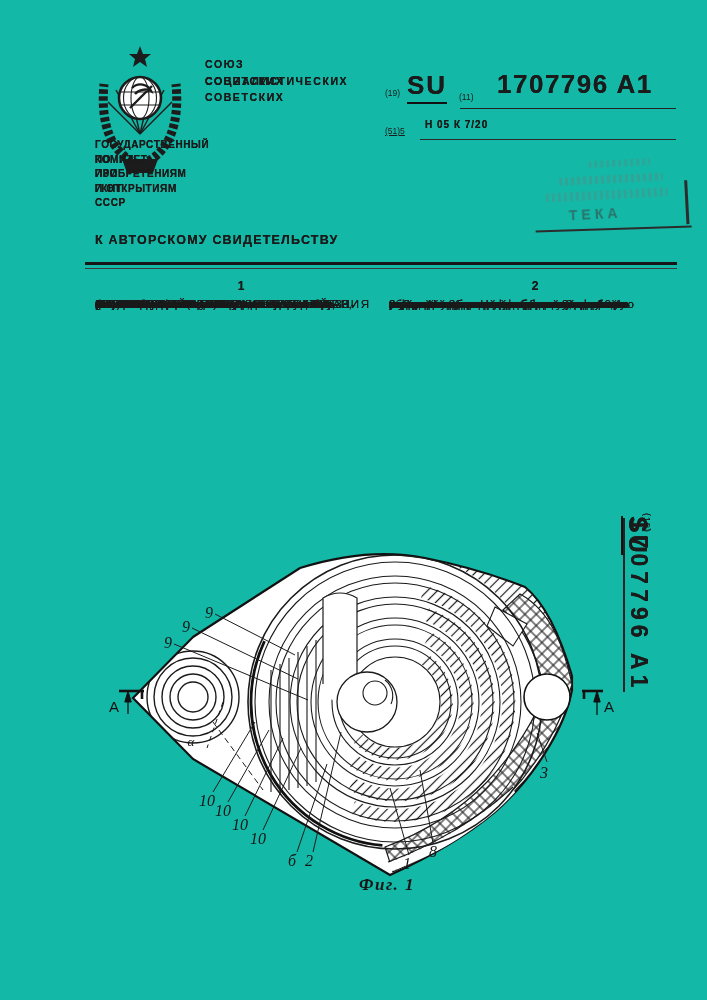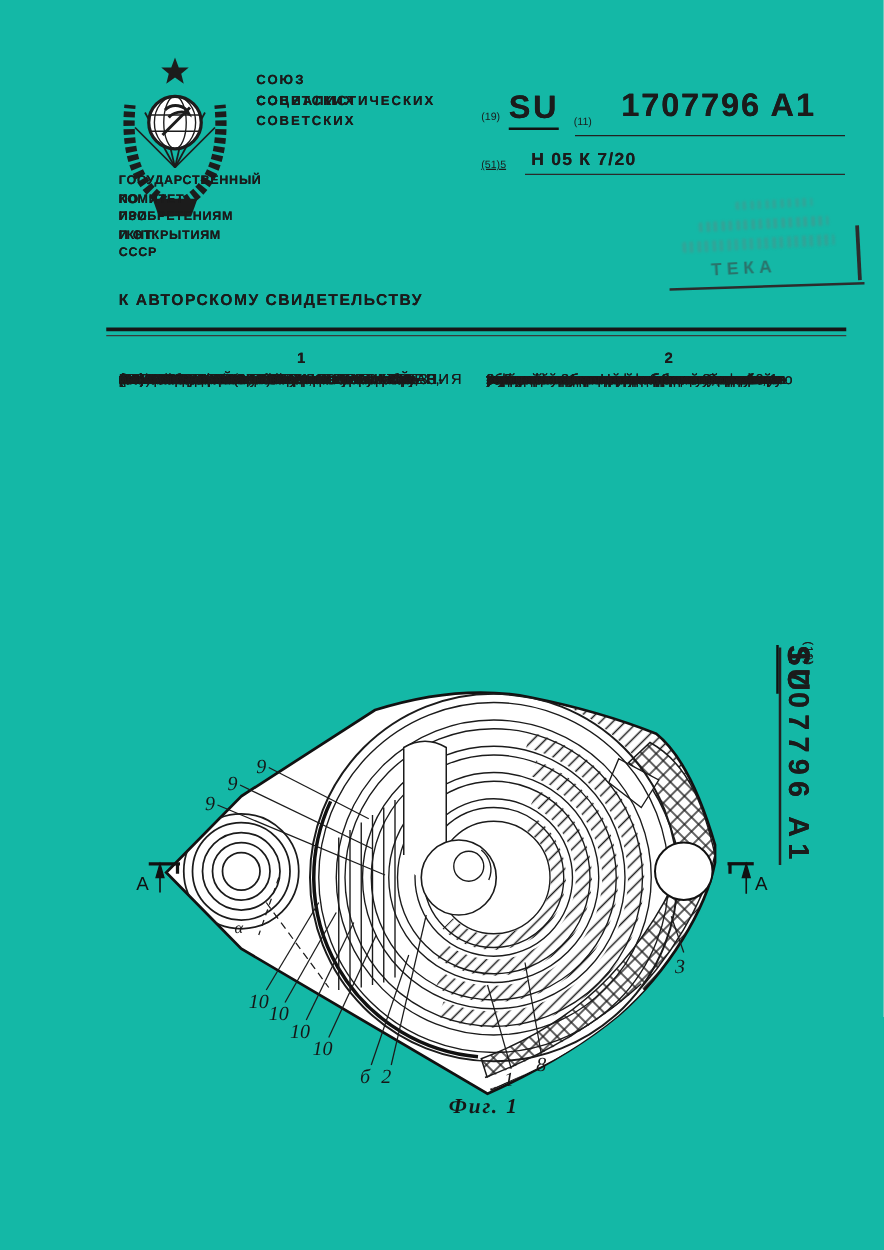--- a/index.html
+++ b/index.html
@@ -10,21 +10,21 @@
 
   
   .country{left:205px;top:56px;font-size:10.5px;line-height:16.5px;letter-spacing:1.6px;font-weight:700;white-space:pre-line;}
   .committee{left:95px;top:138px;font-size:10px;line-height:14.5px;letter-spacing:.6px;font-weight:700;white-space:pre-line;}
   .code19{left:385px;top:88px;font-size:8.5px;}
   .su{left:407px;top:70px;font-size:26px;font-weight:700;letter-spacing:2px;border-bottom:2.5px solid #111;padding-bottom:1px;}
   .code11{left:459px;top:92px;font-size:8.5px;}
   .pubnum{left:497px;top:69px;font-size:26px;font-weight:700;letter-spacing:1.5px;}
   .pubnum-u{left:460px;top:108px;width:216px;border-bottom:1.5px solid #222;}
   .code51{left:385px;top:126px;font-size:8.5px;text-decoration:underline;}
-  .ipc{left:425px;top:119px;font-size:14px;font-weight:700;letter-spacing:1px;}
+  .ipc{left:425px;top:119px;font-size:10px;font-weight:700;letter-spacing:1px;}
   .ipc-u{left:420px;top:139px;width:256px;border-bottom:1.5px solid #2a2a2a;}
   .title{left:92px;top:189px;font-size:27px;font-weight:700;letter-spacing:.5px;}
   .subtitle{left:95px;top:233px;font-size:12.5px;font-weight:700;letter-spacing:1.2px;text-align:center;}
   .rule-thick{left:85px;top:262px;width:592px;height:3px;background:#161616;}
   .rule-thin{left:85px;top:268px;width:592px;height:1px;background:#3a3a3a;}
 
   
   .stamp{left:538px;top:158px;width:152px;height:80px;transform:rotate(-3deg);}
   .stamp .sm{background:repeating-linear-gradient(90deg,#777 0 3px,transparent 3px 6px);
              filter:blur(.7px);border-radius:2px;}

